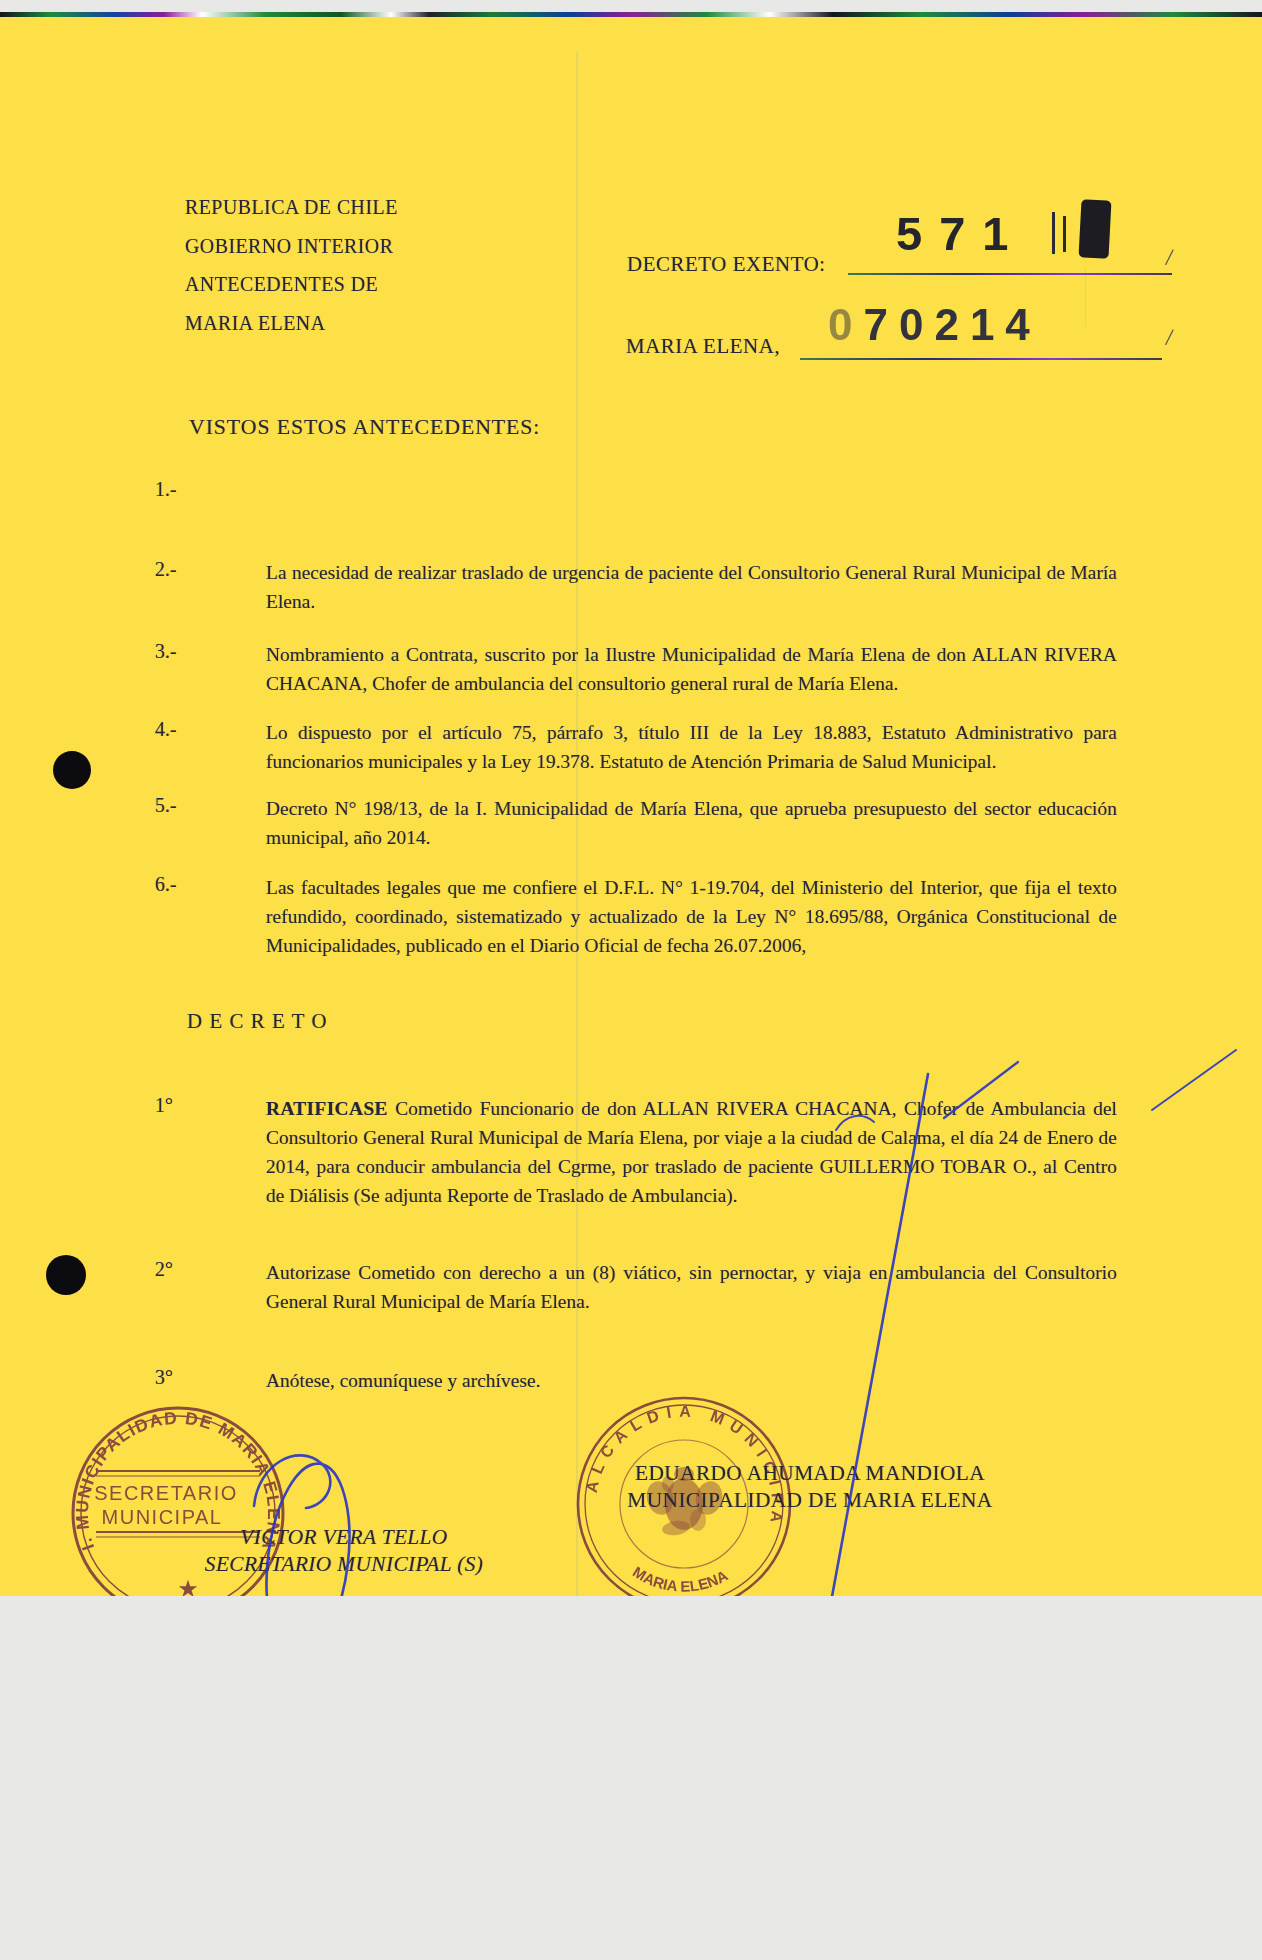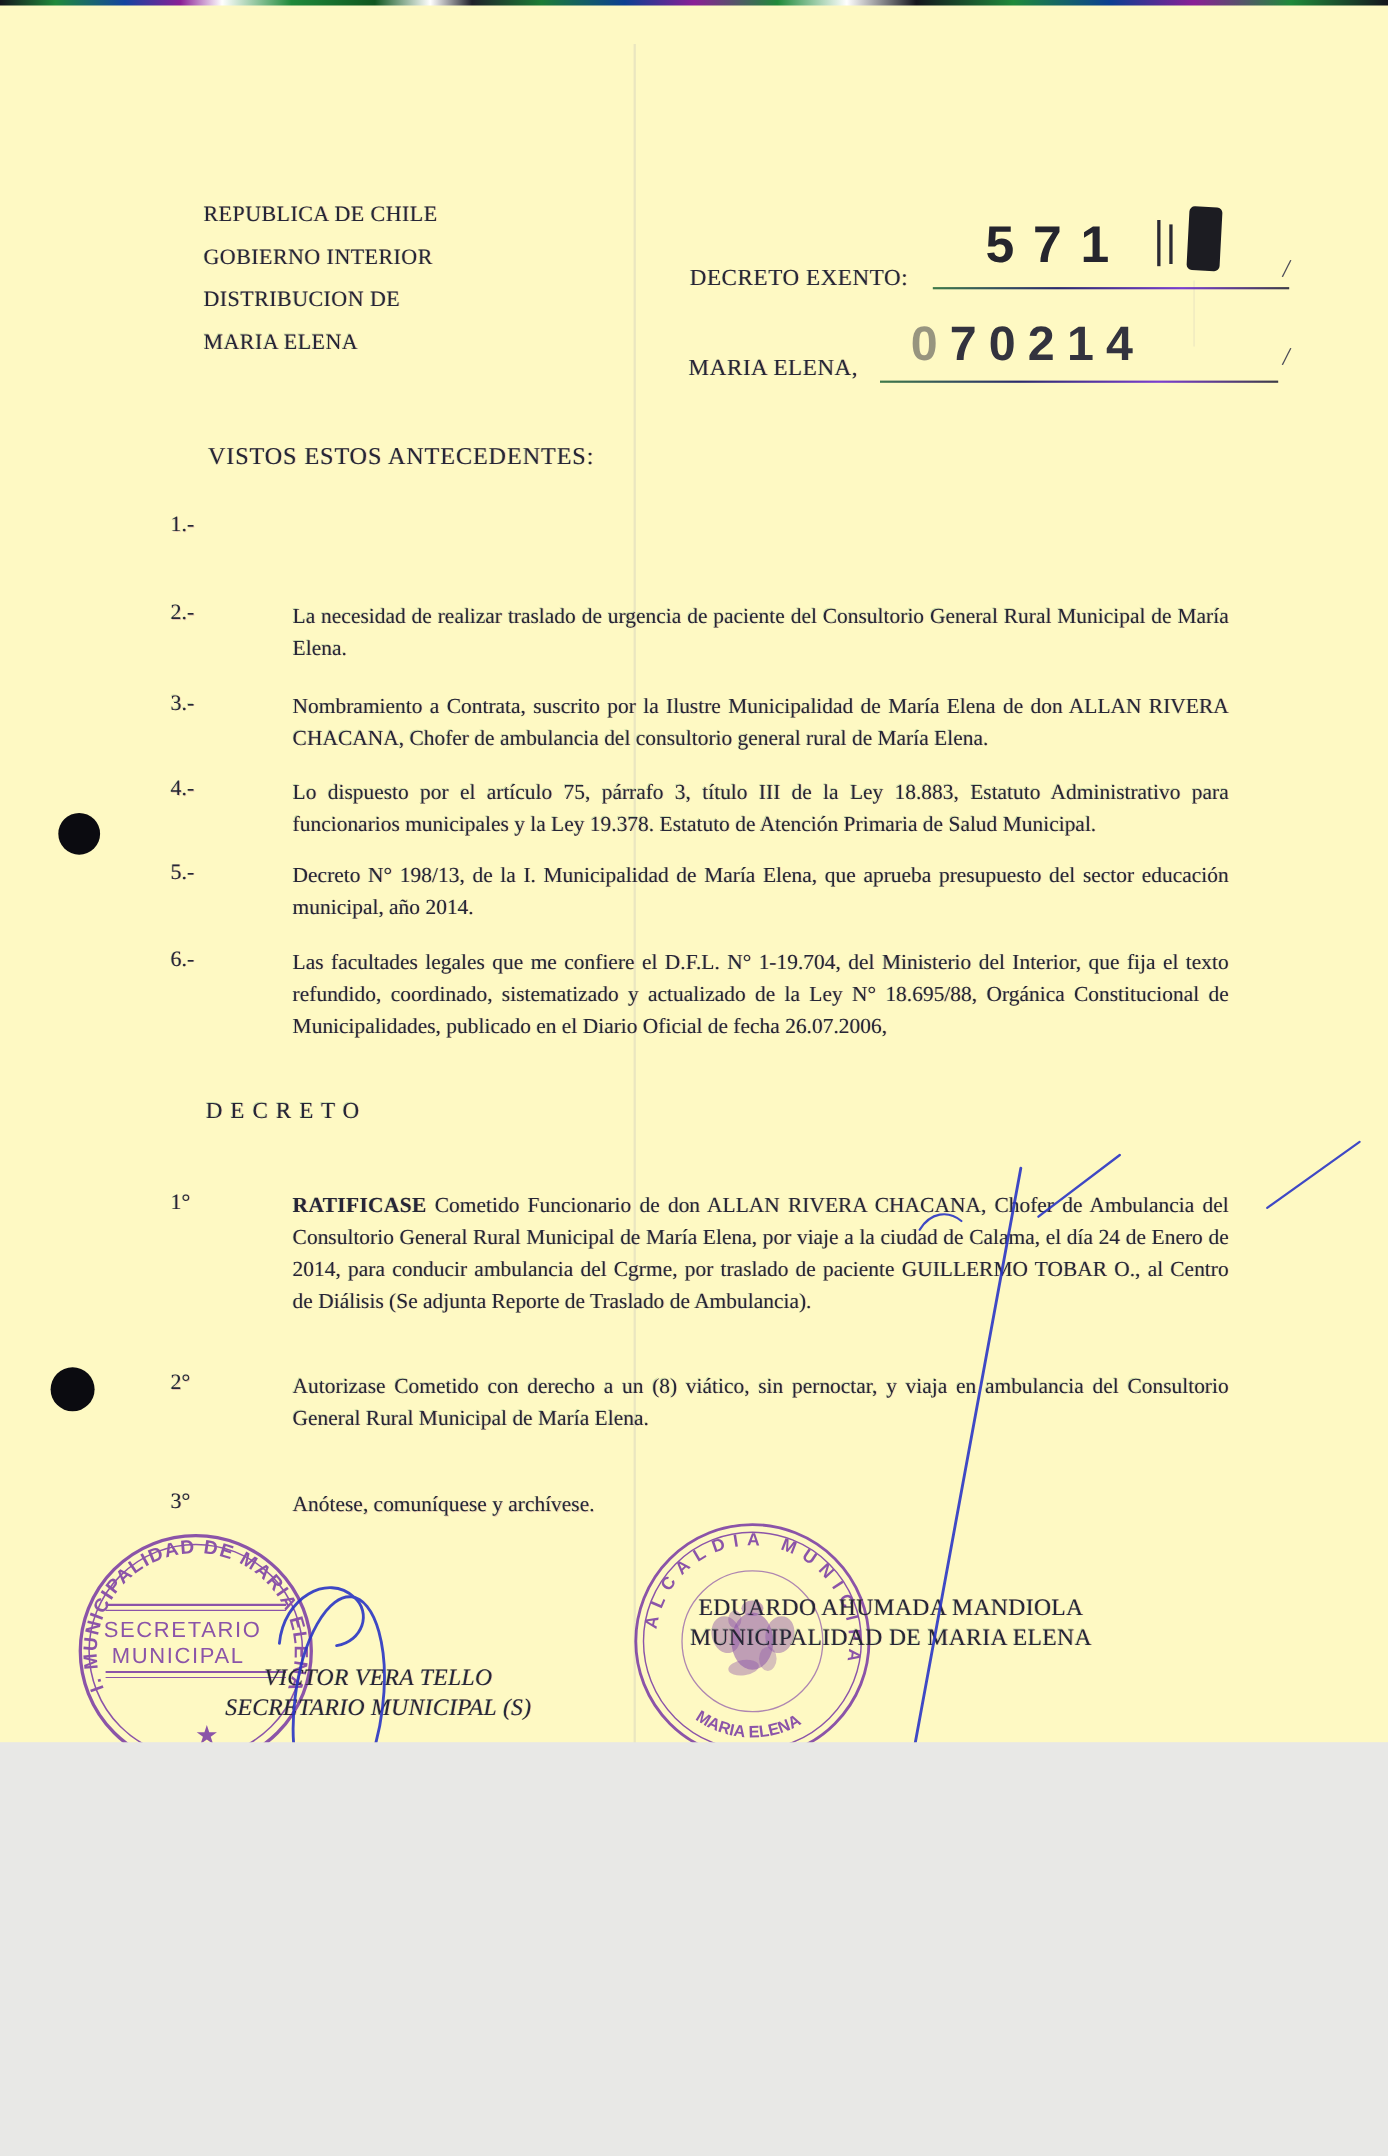--- a/index.html
+++ b/index.html
@@ -1,18 +1,18 @@
 <!DOCTYPE html>
 <html><head>
 <meta charset="utf-8">
 <style>
   html,body{margin:0;padding:0;background:#e8e8e6;}
   .page{
-    position:relative;width:1262px;height:1584px;margin:0 auto;
-    background:#fef9c3;overflow:hidden;
+    position:relative;width:1262px;height:1584px;margin:12px auto;
+    background:#fde047;overflow:hidden;
     font-family:"Liberation Serif", serif;color:#262636;
   }
   .ink{
     color:#262636;
     text-shadow:0.7px 0.2px 0 rgba(170,40,110,0.22), -0.7px -0.2px 0 rgba(20,120,70,0.22);
   }
   .abs{position:absolute;}
   
   .edge{position:absolute;left:0;width:1262px;height:5px;
     background:linear-gradient(90deg,#15151d 0%,#1f8a3a 4%,#1444a0 9%,#8a1f96 13%,#ffffff 16%,#1f8a3a 21%,#10561f 27%,#ffffff 31%,#20202a 34%,#1b7d35 39%,#0c3f92 45%,#8a1f96 50%,#1f8a3a 56%,#ffffff 61%,#15151d 66%,#1f8a3a 73%,#0c3f92 80%,#8a1f96 86%,#1f8a3a 93%,#15151d 100%);
@@ -60,21 +60,21 @@
   <div class="fold" style="left:576px;top:40px;width:2px;height:1590px;"></div>
   <div class="fold" style="left:1085px;top:255px;width:1px;height:60px;"></div>
   <div class="smudge" style="left:1040px;top:1630px;width:18px;height:310px;"></div>
 
   <div class="hole" style="left:53px;top:739px;width:38px;height:38px;"></div>
   <div class="hole" style="left:46px;top:1243px;width:40px;height:40px;"></div>
 
   <div class="abs letterhead ink">
     <div>REPUBLICA DE CHILE</div>
     <div>GOBIERNO  INTERIOR</div>
-    <div>DISTRIBUCION DE</div>
+    <div>ANTECEDENTES DE</div>
     <div>MARIA ELENA</div>
   </div>
 
   <div class="abs dec-label ink">DECRETO EXENTO:</div>
   <div class="uline" style="left:848px;top:261px;width:324px;"></div>
   <div class="abs stamp-num">571</div>
   <div class="tick" style="left:1052px;top:200px;height:42px;"></div>
   <div class="tick" style="left:1063px;top:204px;height:36px;"></div>
   <div class="abs blob"></div>
   <div class="slash" style="left:1166px;top:232px;">/</div>

